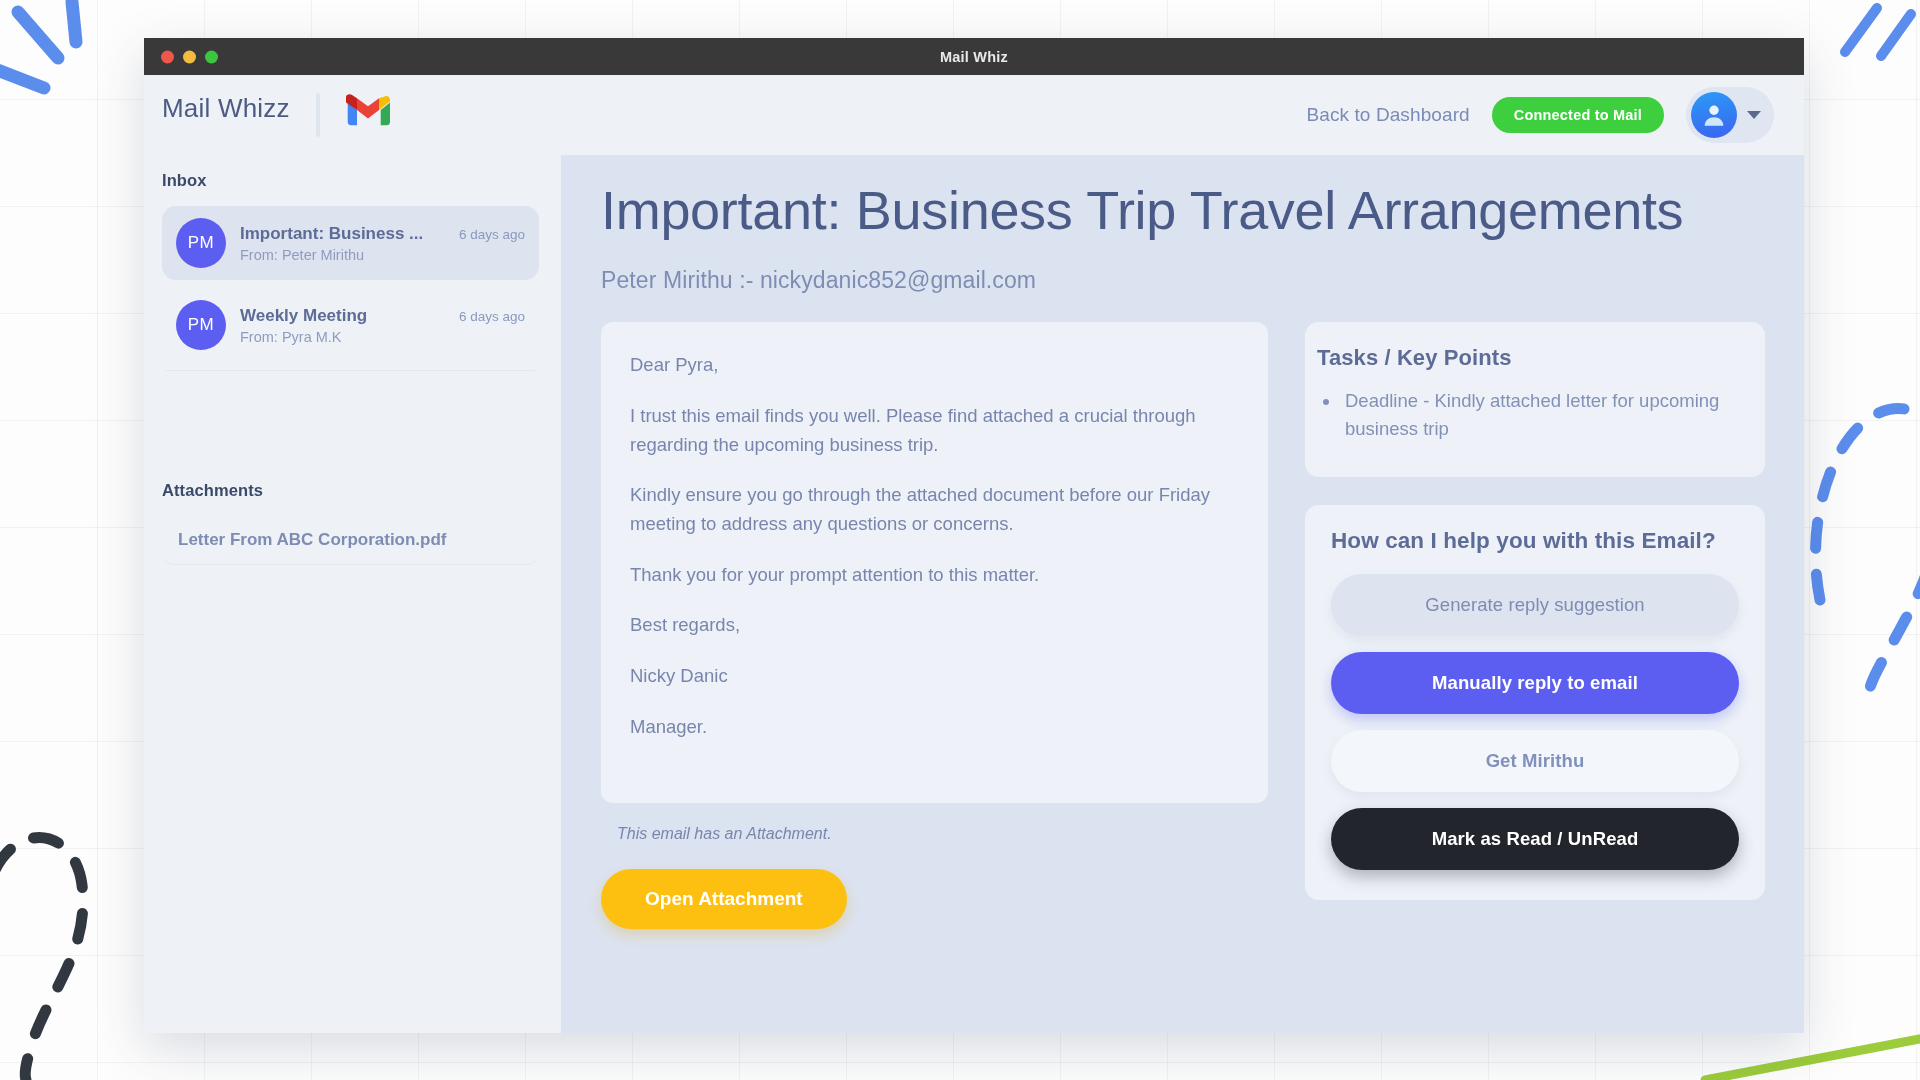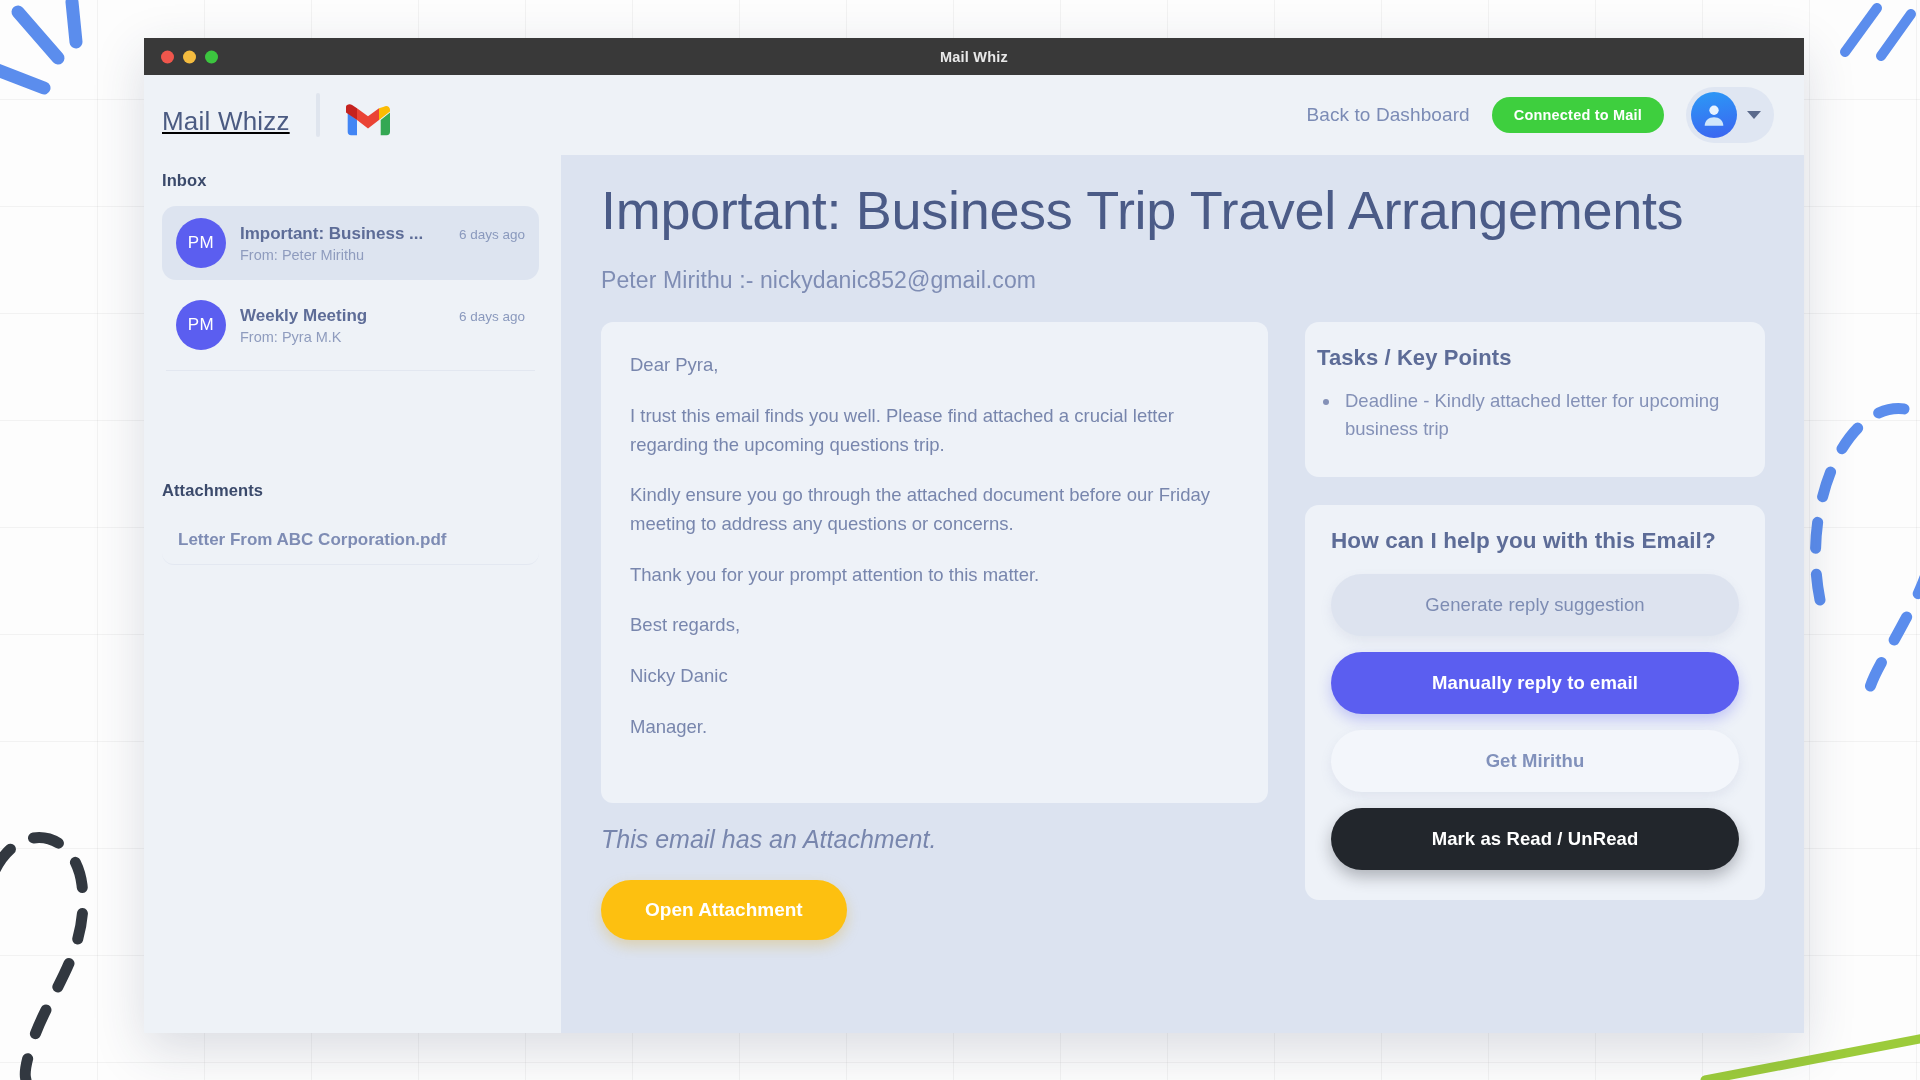--- a/index.html
+++ b/index.html
@@ -57,21 +57,21 @@
   }
 
   
   #topbar {
     height: 80px;
     background: #eef2f7;
     display: flex;
     align-items: center;
     padding: 0 30px 0 18px;
   }
-  #brand-area { display: flex; align-items: flex-end; gap: 4px; text-decoration: underline; }
+  #brand-area { display: flex; align-items: flex-start; gap: 4px; }
   #brand-name {
     font-size: 26px;
     color: #4b5b82;
     font-weight: 400;
     letter-spacing: 0.2px;
     padding-left: 0px;
   }
   #brand-divider {
     width: 4px; height: 44px;
     background: #dfe5ee;
@@ -236,23 +236,24 @@
   }
   .body-p {
     font-size: 18.5px;
     line-height: 1.55;
     color: #7886ad;
     margin-bottom: 22px;
   }
   .body-p:last-child { margin-bottom: 0; }
   #attachment-note {
     margin-top: 22px;
-    font-size: 25px;
+    font-size: 16px;
     color: #7886ad;
     font-style: italic;
+    margin-left: 16px;
   }
   #open-attachment {
     margin-top: 26px;
     background: #fdc010;
     color: #ffffff;
     font-size: 19px;
     font-weight: 700;
     border: none;
     border-radius: 32px;
     padding: 19px 44px;
@@ -434,21 +435,21 @@
 
       <div id="main">
         <h1 id="email-title">Important: Business Trip Travel Arrangements</h1>
         <div id="email-sender">Peter Mirithu :- nickydanic852@gmail.com</div>
 
         <div id="content-cols">
 
           <div id="email-col">
             <div id="email-body">
               <p class="body-p">Dear Pyra,</p>
-              <p class="body-p">I trust this email finds you well. Please find attached a crucial letter regarding the upcoming questions trip.</p>
+              <p class="body-p">I trust this email finds you well. Please find attached a crucial through regarding the upcoming business trip.</p>
               <p class="body-p" style="white-space: pre-line">Kindly ensure you go through the attached document before our Friday
 meeting to address any questions or concerns.</p>
               <p class="body-p">Thank you for your prompt attention to this matter.</p>
               <p class="body-p">Best regards,</p>
               <p class="body-p">Nicky Danic</p>
               <p class="body-p">Manager.</p>
             </div>
             <div id="attachment-note">This email has an Attachment.</div>
             <button id="open-attachment">Open Attachment</button>
           </div>

